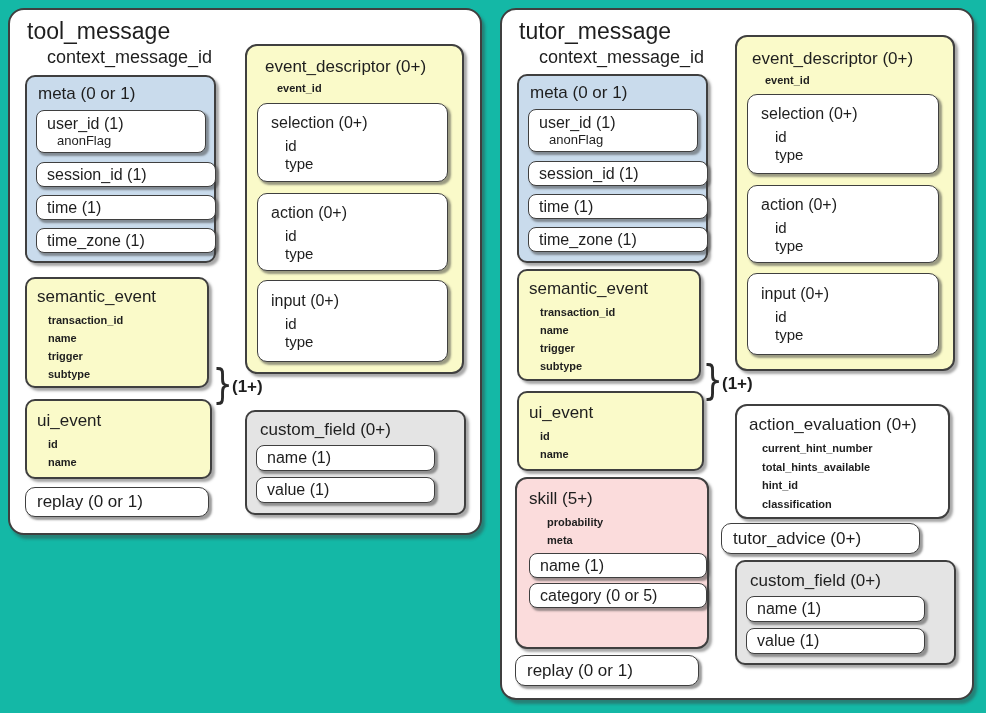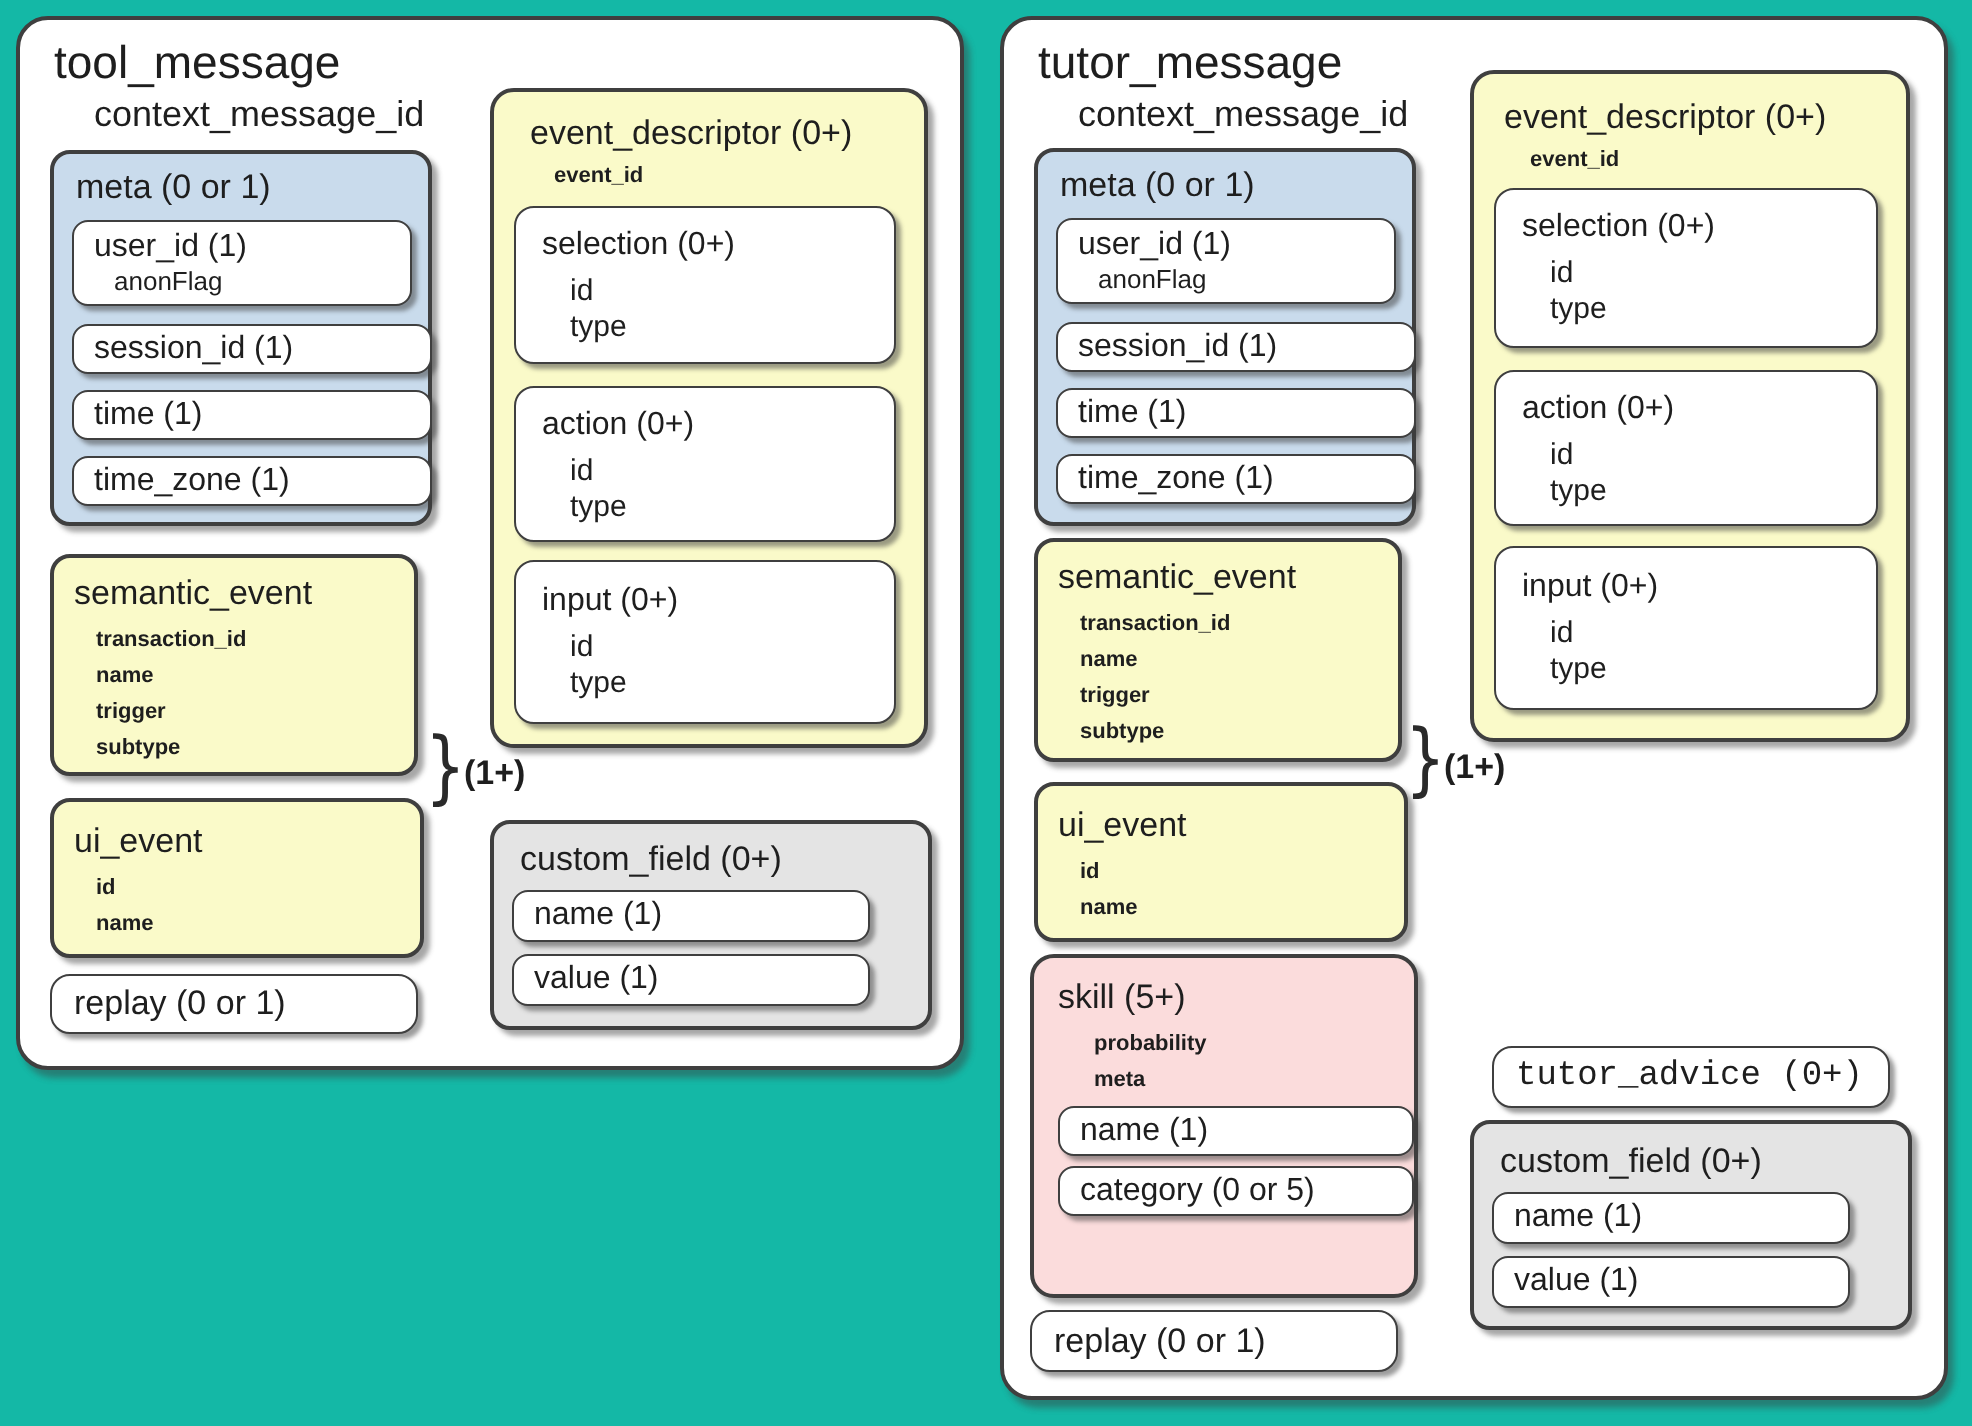--- a/index.html
+++ b/index.html
@@ -207,22 +207,31 @@
       </div>
       <div class="leafbox r8 leaf-flex" style="left:12px;top:104px;width:166px;height:23px;">
         <span>category (0 or 5)</span>
       </div>
     </div>
 
     <div class="leafbox r10 leaf-flex17" style="left:13px;top:645px;width:171px;height:29px;">
       <span>replay (0 or 1)</span>
     </div>
 
-
-    <div class="leafbox r10 leaf-flex17" style="left:244px;top:513px;width:186px;height:29px;font-family:Liberation Mono, monospace;">
+    <div class="box white r12" style="left:233px;top:394px;width:211px;height:111px;">
+      <div class="t-box" style="left:12px;top:10px;">action_evaluation (0+)</div>
+      <div class="attrs" style="left:25px;top:33px;line-height:18.5px;">
+        <span>current_hint_number</span>
+        <span>total_hints_available</span>
+        <span>hint_id</span>
+        <span>classification</span>
+      </div>
+    </div>
+
+    <div class="leafbox r10 leaf-flex17" style="left:219px;top:513px;width:186px;height:29px;">
       <span>tutor_advice (0+)</span>
     </div>
 
     <div class="box gray r10" style="left:233px;top:550px;width:217px;height:101px;">
       <div class="t-box" style="left:13px;top:10px;">custom_field (0+)</div>
       <div class="leafbox r8 leaf-flex" style="left:9px;top:34px;width:167px;height:24px;">
         <span>name (1)</span>
       </div>
       <div class="leafbox r8 leaf-flex" style="left:9px;top:66px;width:167px;height:24px;">
         <span>value (1)</span>

